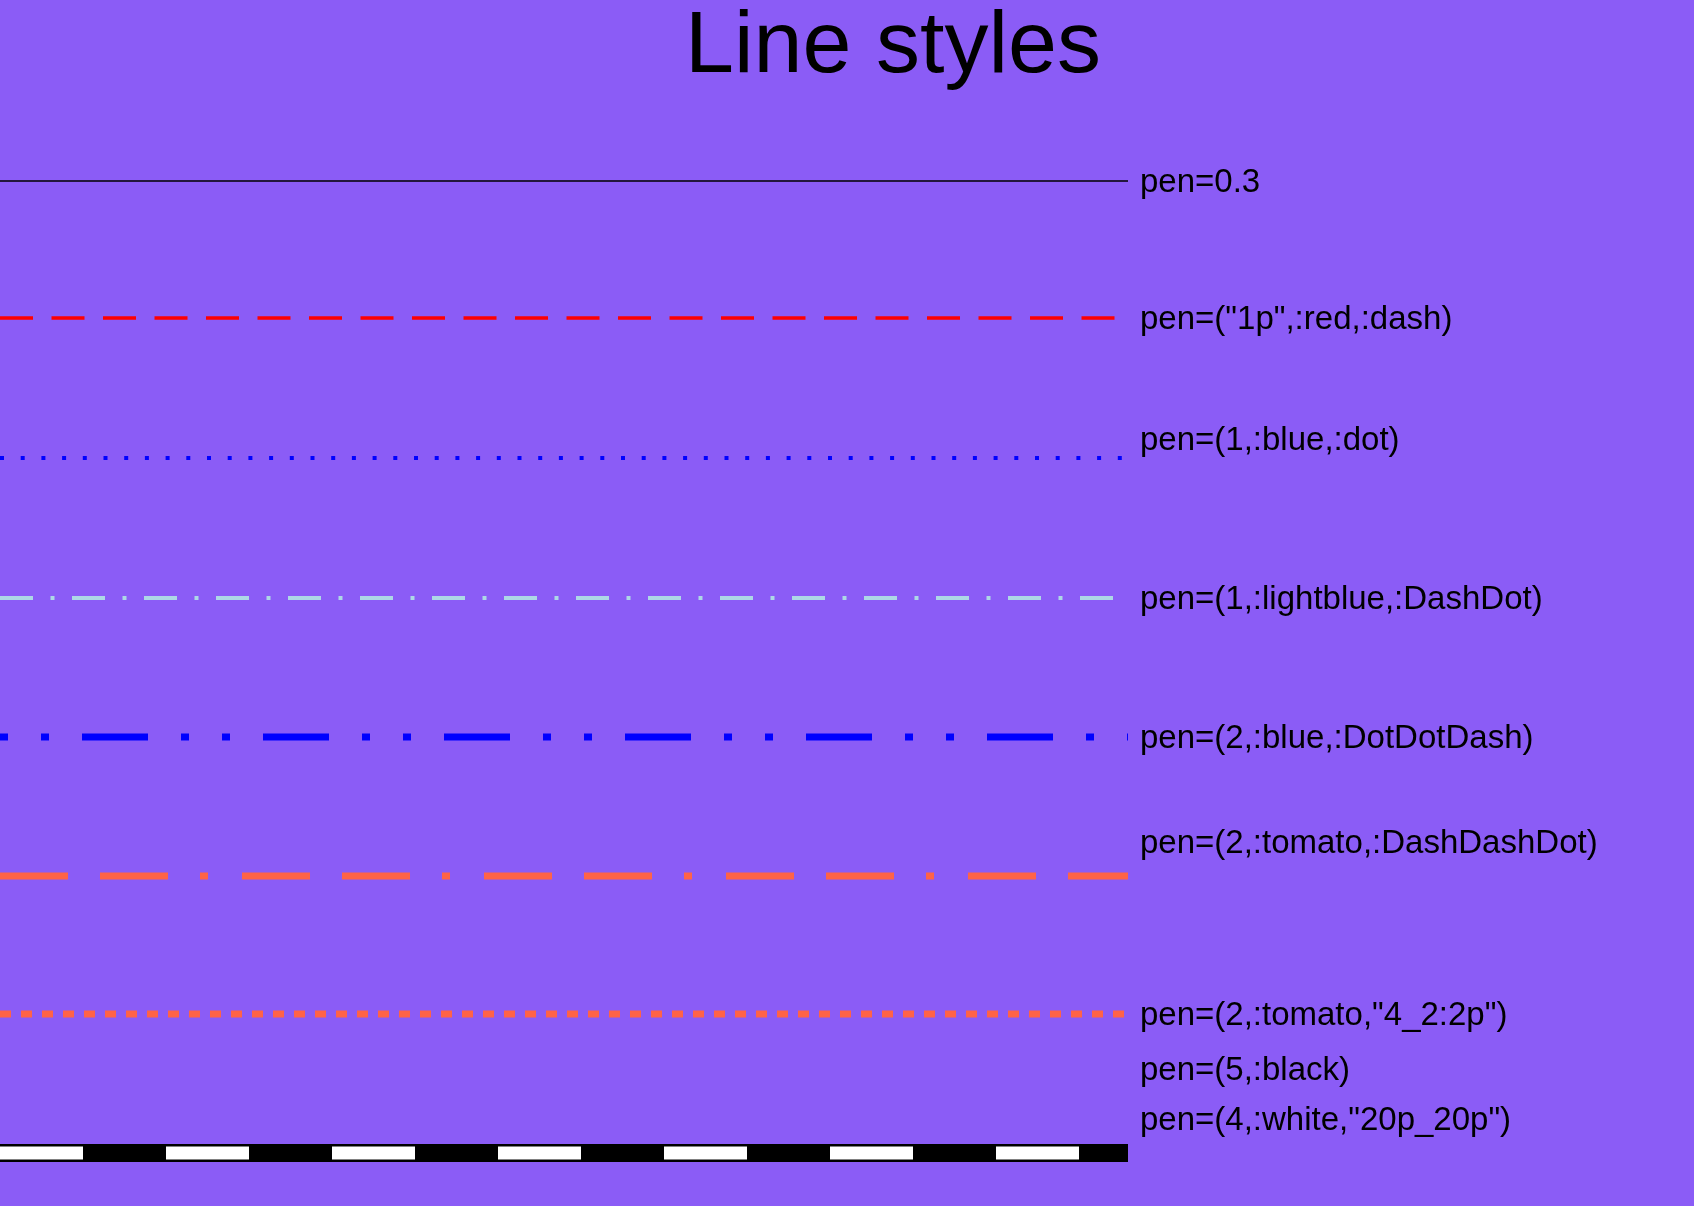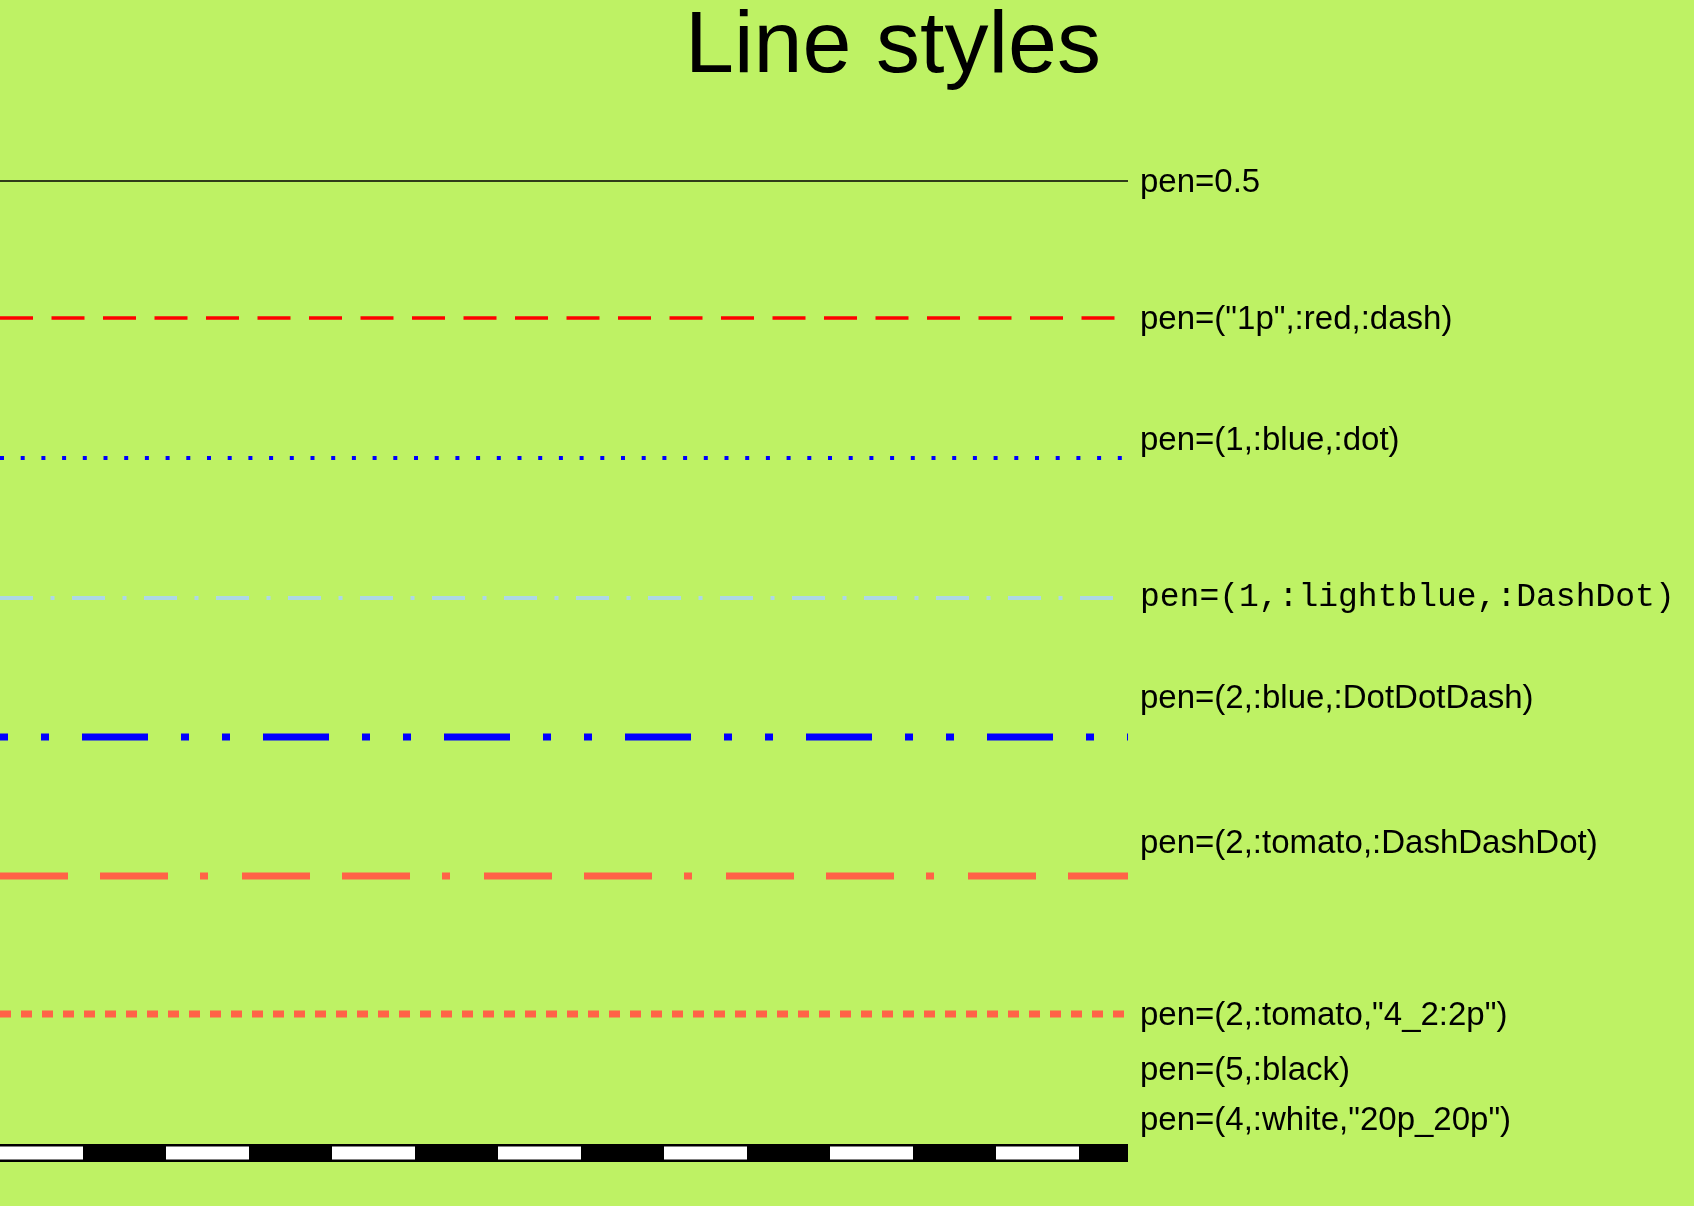--- a/index.html
+++ b/index.html
@@ -1,19 +1,19 @@
 <!DOCTYPE html>
 <html><head>
 <meta charset="utf-8">
 <style>
   html,body{margin:0;padding:0;background:#ffffff;}
   #canvas{
     position:relative;
     width:1694px;height:1206px;
-    background:#bef264;
+    background:#8b5cf6;
     overflow:hidden;
     font-family:"Liberation Sans", sans-serif;
   }
   #plot-title{
     position:absolute;
     left:893px;top:-8px;
     transform:translateX(-50%);
     font-size:88px;
     line-height:100px;
     color:#000000;
@@ -44,32 +44,32 @@
       <line x1="0" x2="1128" y1="458" y2="458" stroke="#0000ff" stroke-width="4" stroke-dasharray="4 16.7"></line>
       <line x1="0" x2="1128" y1="598" y2="598" stroke="#add8e6" stroke-width="4" stroke-dasharray="33 17.5 4 17.5"></line>
       <line x1="0" x2="1128" y1="737" y2="737" stroke="#0000ff" stroke-width="7" stroke-dasharray="8 33 8 33 66 33"></line>
       <line x1="0" x2="1128" y1="876" y2="876" stroke="#ff6347" stroke-width="7" stroke-dasharray="68 32 68 32 8 34"></line>
       <line x1="0" x2="1128" y1="1014" y2="1014" stroke="#ff6347" stroke-width="7" stroke-dasharray="11 10"></line>
       <line x1="0" x2="1128" y1="1153" y2="1153" stroke="#000000" stroke-width="18"></line>
       <line x1="0" x2="1128" y1="1153" y2="1153" stroke="#ffffff" stroke-width="13" stroke-dasharray="83 83"></line>
     </svg>
   <div id="labels-box">
       <div class="label-block" style="left: 1140px; top: 156px;">
-        <div class="label-line">pen=0.5</div>
+        <div class="label-line">pen=0.3</div>
       </div>
       <div class="label-block" style="left: 1140px; top: 293px;">
         <div class="label-line">pen=("1p",:red,:dash)</div>
       </div>
       <div class="label-block" style="left: 1140px; top: 414px;">
         <div class="label-line">pen=(1,:blue,:dot)</div>
       </div>
-      <div class="label-block" style="left: 1140px; top: 573px; font-family: Liberation Mono, monospace;">
+      <div class="label-block" style="left: 1140px; top: 573px;">
         <div class="label-line">pen=(1,:lightblue,:DashDot)</div>
       </div>
-      <div class="label-block" style="left: 1140px; top: 672px;">
+      <div class="label-block" style="left: 1140px; top: 712px;">
         <div class="label-line">pen=(2,:blue,:DotDotDash)</div>
       </div>
       <div class="label-block" style="left: 1140px; top: 817px;">
         <div class="label-line">pen=(2,:tomato,:DashDashDot)</div>
       </div>
       <div class="label-block" style="left: 1140px; top: 989px;">
         <div class="label-line">pen=(2,:tomato,"4_2:2p")</div>
       </div>
       <div class="label-block" style="left: 1140px; top: 1044px;">
         <div class="label-line">pen=(5,:black)</div>

